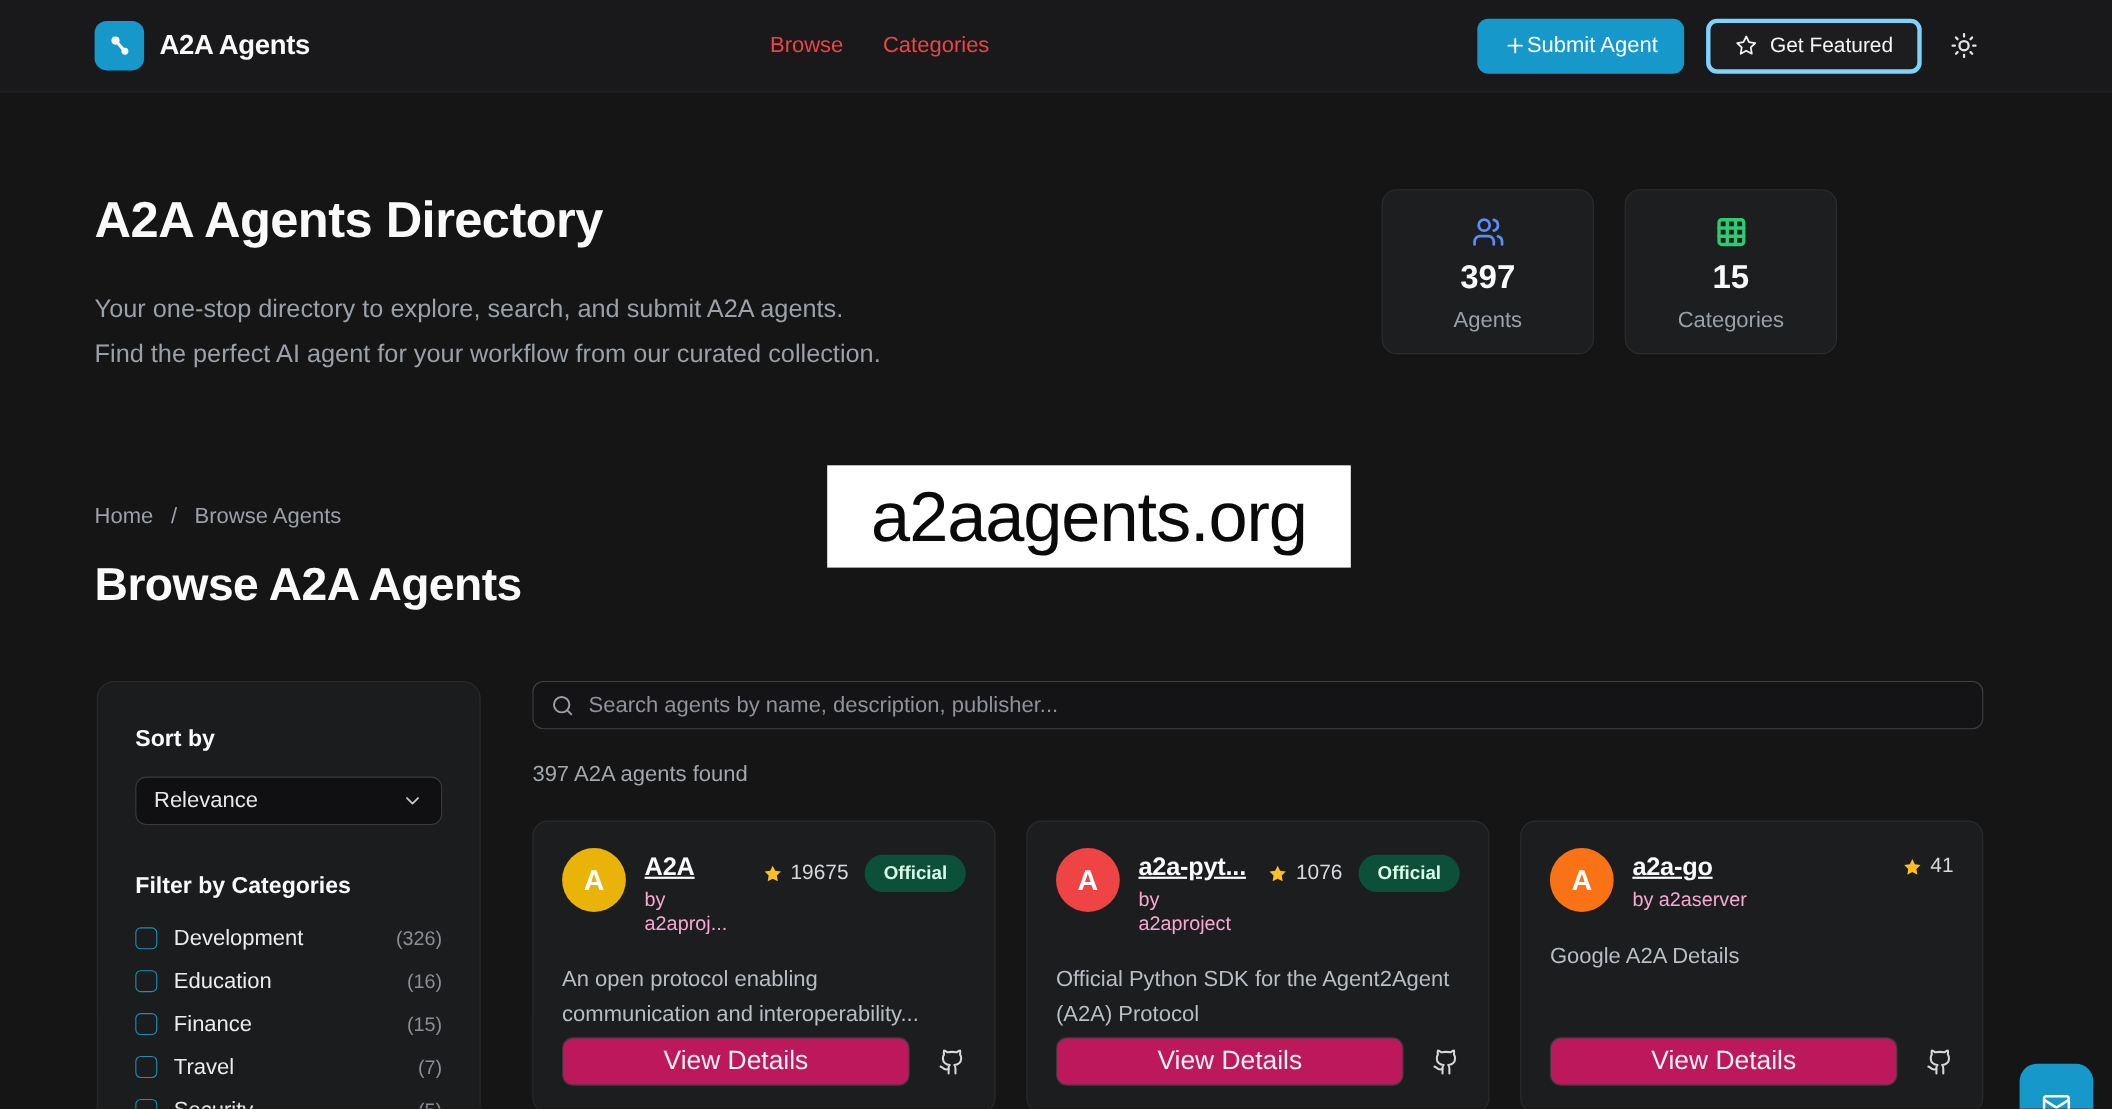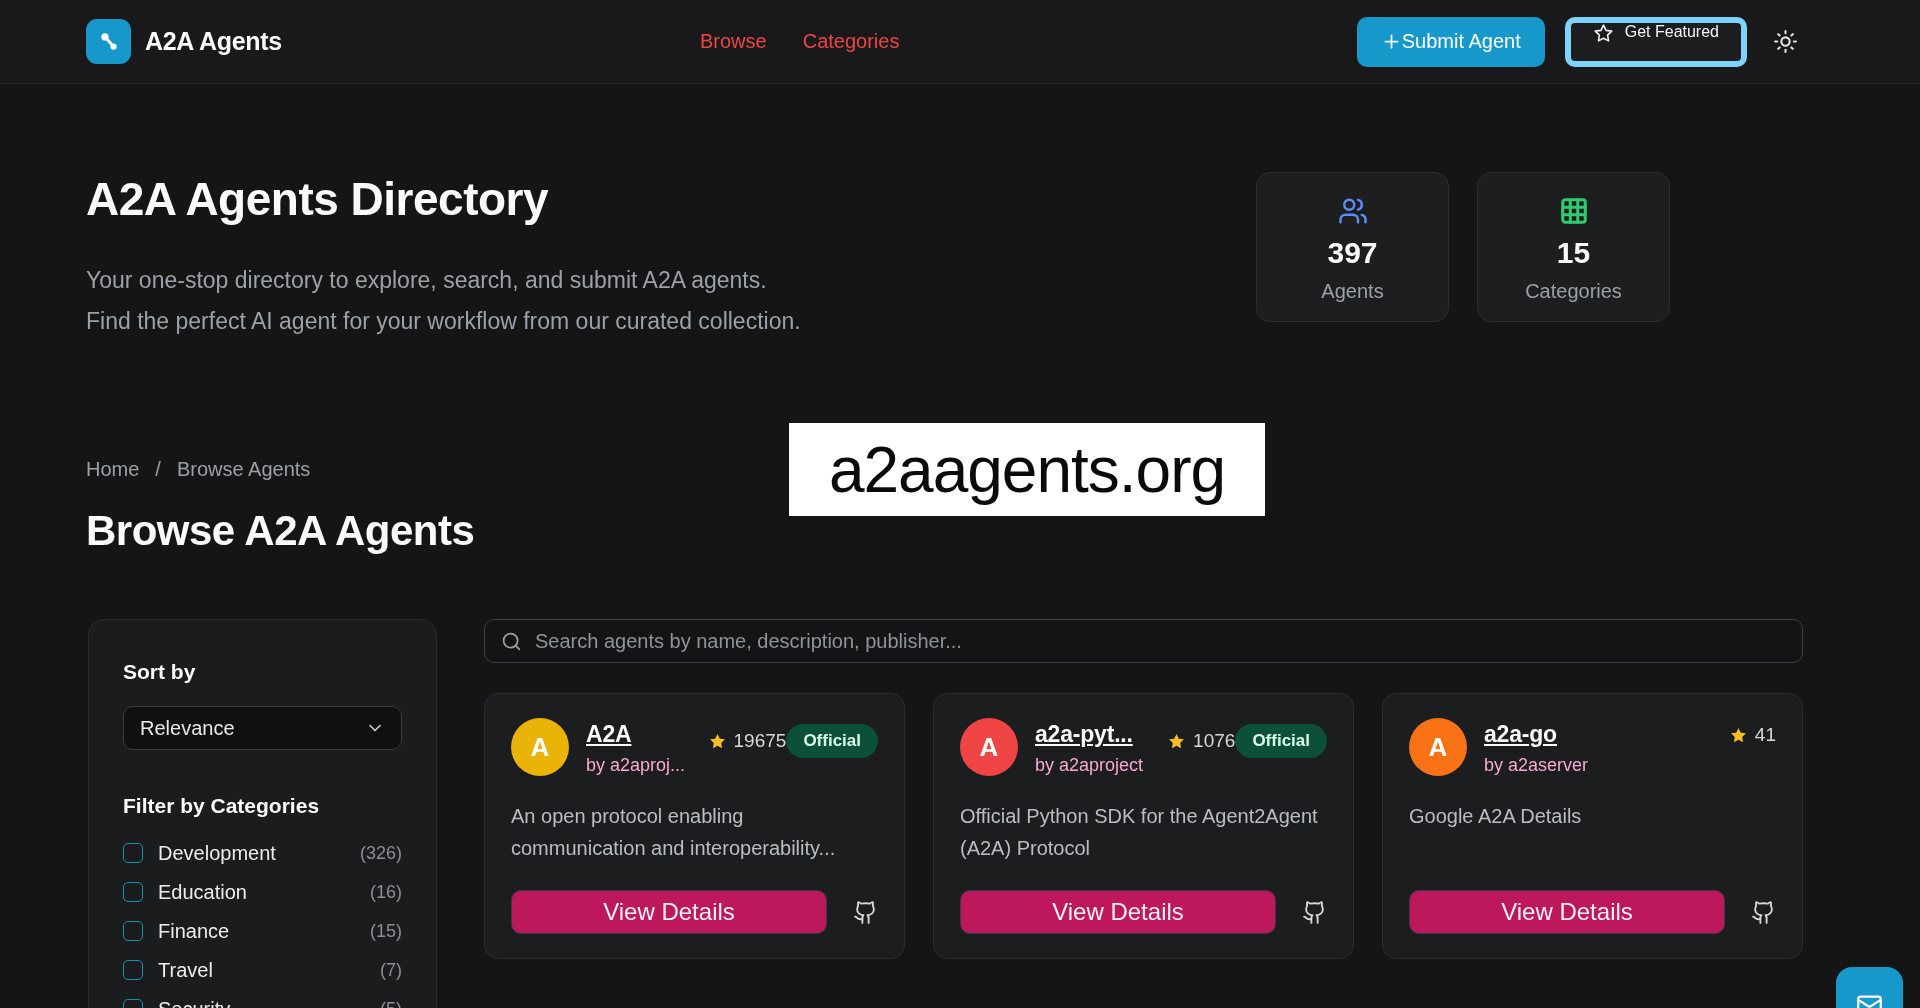--- a/index.html
+++ b/index.html
@@ -28,23 +28,23 @@
   .nav-links { position:absolute; left:700px; display:flex; gap:36px; }
   .nav-link { font-size:20px; color:#ef4444; cursor:pointer; }
   .nav-right { margin-left:auto; display:flex; align-items:center; gap:20px; }
   .btn-submit {
     display:flex; align-items:center; 
     background:#1798cb; color:#fff; border:none; cursor:pointer;
     height:50px; padding:0 24px; border-radius:10px; font-size:20px; font-weight:500;
     font-family:inherit;
   }
   .btn-featured {
-    display:flex; gap:11px;
-    background:#1d1d1f; color:#f4f4f5; border:6px solid #7dd3fc; cursor:pointer;
-    height:50px; padding:0 22px; border-radius:10px; font-size:16px; font-weight:500;
+    display:flex; align-items:center; gap:11px;
+    background:#1d1d1f; color:#f4f4f5; border:4px solid #7dd3fc; cursor:pointer;
+    height:50px; padding:0 22px; border-radius:10px; font-size:19px; font-weight:500;
     font-family:inherit;
   }
   .theme-toggle { margin-left:6px; cursor:pointer; color:#e4e4e7; }
 
   
   .hero {
     display:flex; justify-content:space-between; align-items:flex-start;
     padding:88px 250px 0 86px;
   }
   .hero-title { font-size:46px; font-weight:700; letter-spacing:-.5px; }
@@ -53,21 +53,21 @@
   .stat-card {
     width:193px; height:150px; background:#1d1e20; border:1px solid #2c2d30;
     border-radius:14px; display:flex; flex-direction:column; align-items:center;
     justify-content:center; gap:10px; padding-top:4px;
   }
   .stat-value { font-size:30px; font-weight:700; }
   .stat-label { font-size:20px; color:#9ba1a9; }
 
   
   .watermark {
-    position:absolute; left:789px; top:423px; width:476px; height:93px;
+    position:absolute; left:752px; top:423px; width:476px; height:93px;
     background:#ffffff; color:#0a0a0a;
     display:flex; align-items:center; justify-content:center;
     font-size:64px; letter-spacing:-1px;
   }
 
   
   .breadcrumb {
     margin:116px 0 0 86px; display:flex; gap:16px; align-items:center;
     font-size:20px; color:#9ba1a9;
   }
@@ -118,21 +118,21 @@
   }
   .card-head { display:flex; align-items:flex-start; gap:17px; }
   .avatar {
     width:58px; height:58px; border-radius:50%; flex-shrink:0;
     display:flex; align-items:center; justify-content:center;
     font-size:26px; font-weight:700; color:#fff;
   }
   .title-block { margin-top:3px; }
   .card-title { font-size:23px; font-weight:700; letter-spacing:-.2px;text-decoration:underline; }
   .card-publisher { margin-top:7px; font-size:18px; color:#f9a8d4; }
-  .head-right { margin-left:auto; display:flex; gap:0; margin-top:6px; }
+  .head-right { margin-left:auto; display:flex; gap:15px; margin-top:6px; }
   .star-group { display:flex; align-items:center; gap:7px; }
   .star-count { font-size:19px; color:#d6d8db; }
   .badge-official {
     background:#0c5039; color:#d9fbe9; font-size:17px; font-weight:600;
     padding:7px 17px; border-radius:999px; white-space:nowrap;
   }
   .card-desc { margin-top:24px; font-size:20px; line-height:32px; color:#b9bec5; }
   .card-foot { margin-top:auto; display:flex; align-items:center; gap:26px; }
   .btn-details {
     flex:1; height:44px; background:#be185d; border:1px solid #3a3b3e; cursor:pointer;
@@ -286,20 +286,21 @@
     <div class="searchbar">
       <span>
         <svg width="21" height="21" viewBox="0 0 24 24" fill="none" stroke="#9ca0a6" stroke-width="2" stroke-linecap="round">
             <circle cx="11" cy="11" r="8"></circle>
             <path d="m21 21-4.35-4.35"></path>
           </svg>
       </span>
       <input type="text" placeholder="Search agents by name, description, publisher..." style="">
     </div>
 
+    <div class="results-count">397 A2A agents found</div>
 
     <div class="grid">
 
       <article class="agent-card">
         <div class="card-head">
           <div class="avatar" style="background: rgb(234, 179, 8);">A</div>
           <div class="title-block">
             <div class="card-title">A2A</div>
             <div class="card-publisher">by a2aproj...</div>
           </div>

